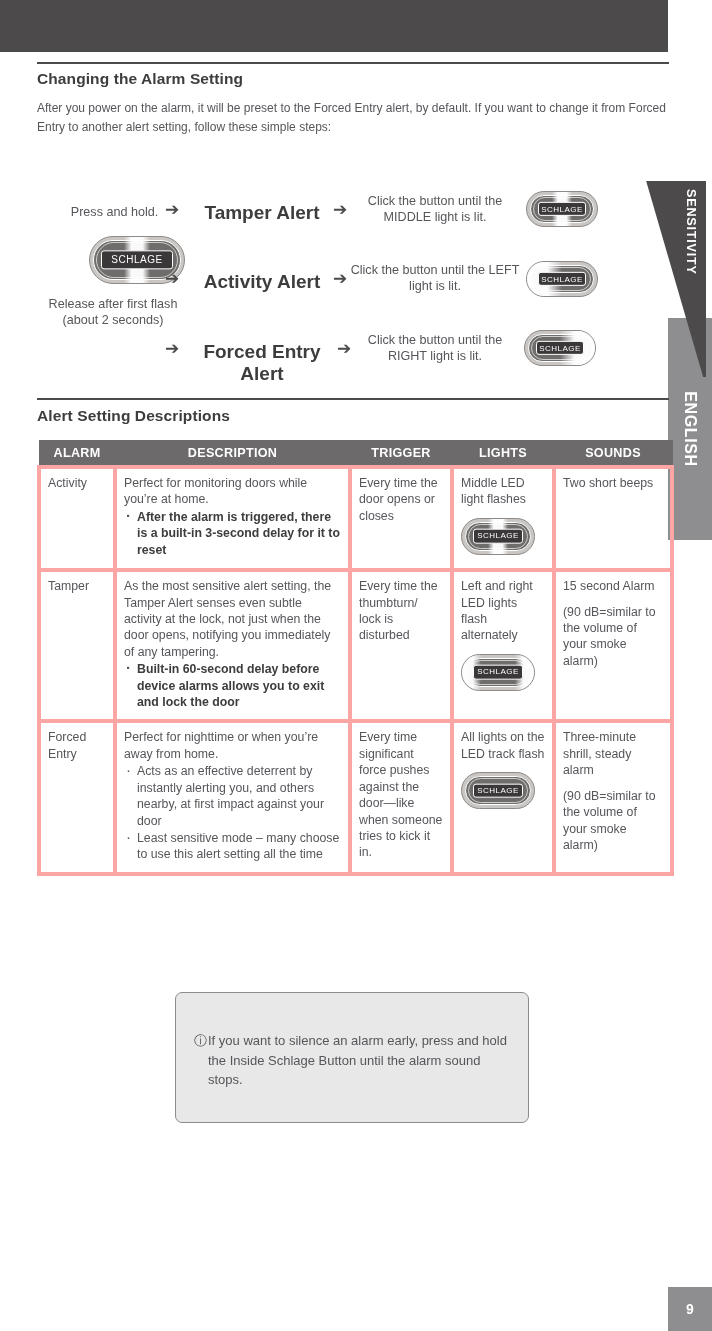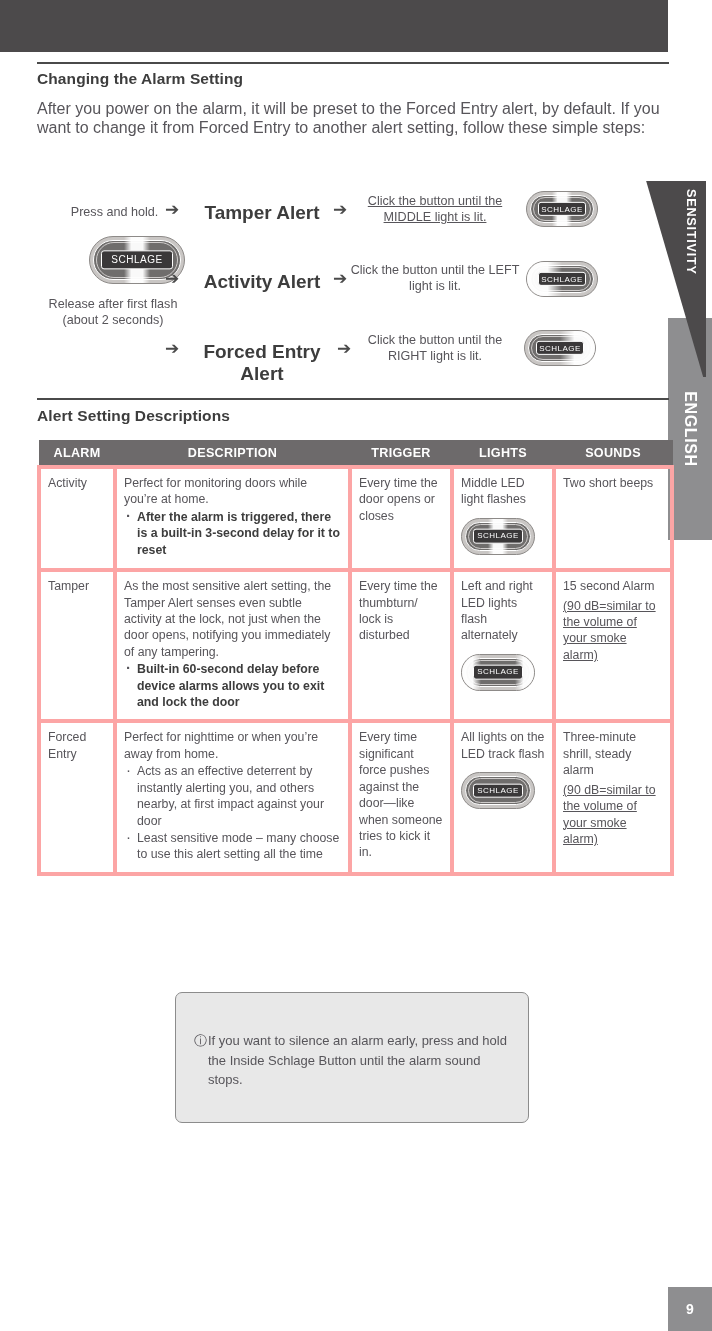--- a/index.html
+++ b/index.html
@@ -43,21 +43,21 @@
 
   h2.sect {
     position: absolute; left: 37px;
     font-size: 15.5px; font-weight: bold; color: #3d3d3d; letter-spacing: .1px;
   }
   #h-changing { top: 70px; }
   #h-alertdesc { top: 407px; }
 
   p.body {
     position: absolute; left: 37px; width: 634px;
-    font-size: 16px; line-height: 19px; color: #57555a;
+    font-size: 12px; line-height: 19px; color: #57555a;
   }
   #p-intro { top: 99px; }
 
   .notice-line {
     position: absolute; left: 37px; top: 146px; width: 600px;
     font-size: 13.2px; font-weight: bold; color: #3d3d3d; line-height: 18px;
   }
   .notice-line .ic { font-weight: normal; font-size: 13px; }
 
   
@@ -147,21 +147,21 @@
   ul.bul { list-style: none; margin: 0; padding: 0; }
   ul.bul li {
     position: relative; padding-left: 13px; margin-top: 1px;
     line-height: 16.4px;
   }
   ul.bul li:before {
     content: "\00B7"; position: absolute; left: 2px; top: -1px;
     font-size: 15px; line-height: 16px; color: #57555a;
   }
   ul.bul li.b { font-weight: bold; color: #3d3d3d; }
-  td p + p { margin-top: 3px; text-decoration: underline; }
+  td p + p { margin-top: 9px; }
 
   .cellimg { margin-top: 10px; }
 
   
   .notebox {
     position: absolute; left: 175px; top: 992px; width: 354px; height: 131px;
     background: #e8e8e8; border: 1px solid #8c8c8c; border-radius: 7px;
   }
   .notebox .inner {
     position: absolute; left: 18px; top: 38px; right: 16px;
@@ -213,21 +213,21 @@
     <div class="arrow" style="left:128px; top:162px;">➔</div>
 
     <div class="dg-bold" style="left:160px; top:24px; width:130px;">Tamper Alert</div>
     <div class="dg-bold" style="left:160px; top:93px; width:130px;">Activity Alert</div>
     <div class="dg-bold" style="left:146px; top:163px; width:158px;">Forced Entry Alert</div>
 
     <div class="arrow" style="left:296px; top:23px;">➔</div>
     <div class="arrow" style="left:296px; top:92px;">➔</div>
     <div class="arrow" style="left:300px; top:162px;">➔</div>
 
-    <div class="dg-text" style="left:312px; top:15px; width:172px;text-decoration:underline;">Click the button until the MIDDLE light is lit.</div>
+    <div class="dg-text" style="left:312px; top:15px; width:172px;">Click the button until the MIDDLE light is lit.</div>
     <div class="dg-text" style="left:312px; top:84px; width:172px;">Click the button until the LEFT light is lit.</div>
     <div class="dg-text" style="left:312px; top:154px; width:172px;">Click the button until the RIGHT light is lit.</div>
 
     <div class="sbtn-wrap" style="left:489px; top:13px;">
       <div class="schlage" style="width:72px; height:36px;">
         <div class="ring1"></div><div class="ring2"></div>
         <div class="led mid"></div>
         <div class="plate">
             <b style="font-size:8px;">SCHLAGE</b>
           </div>

